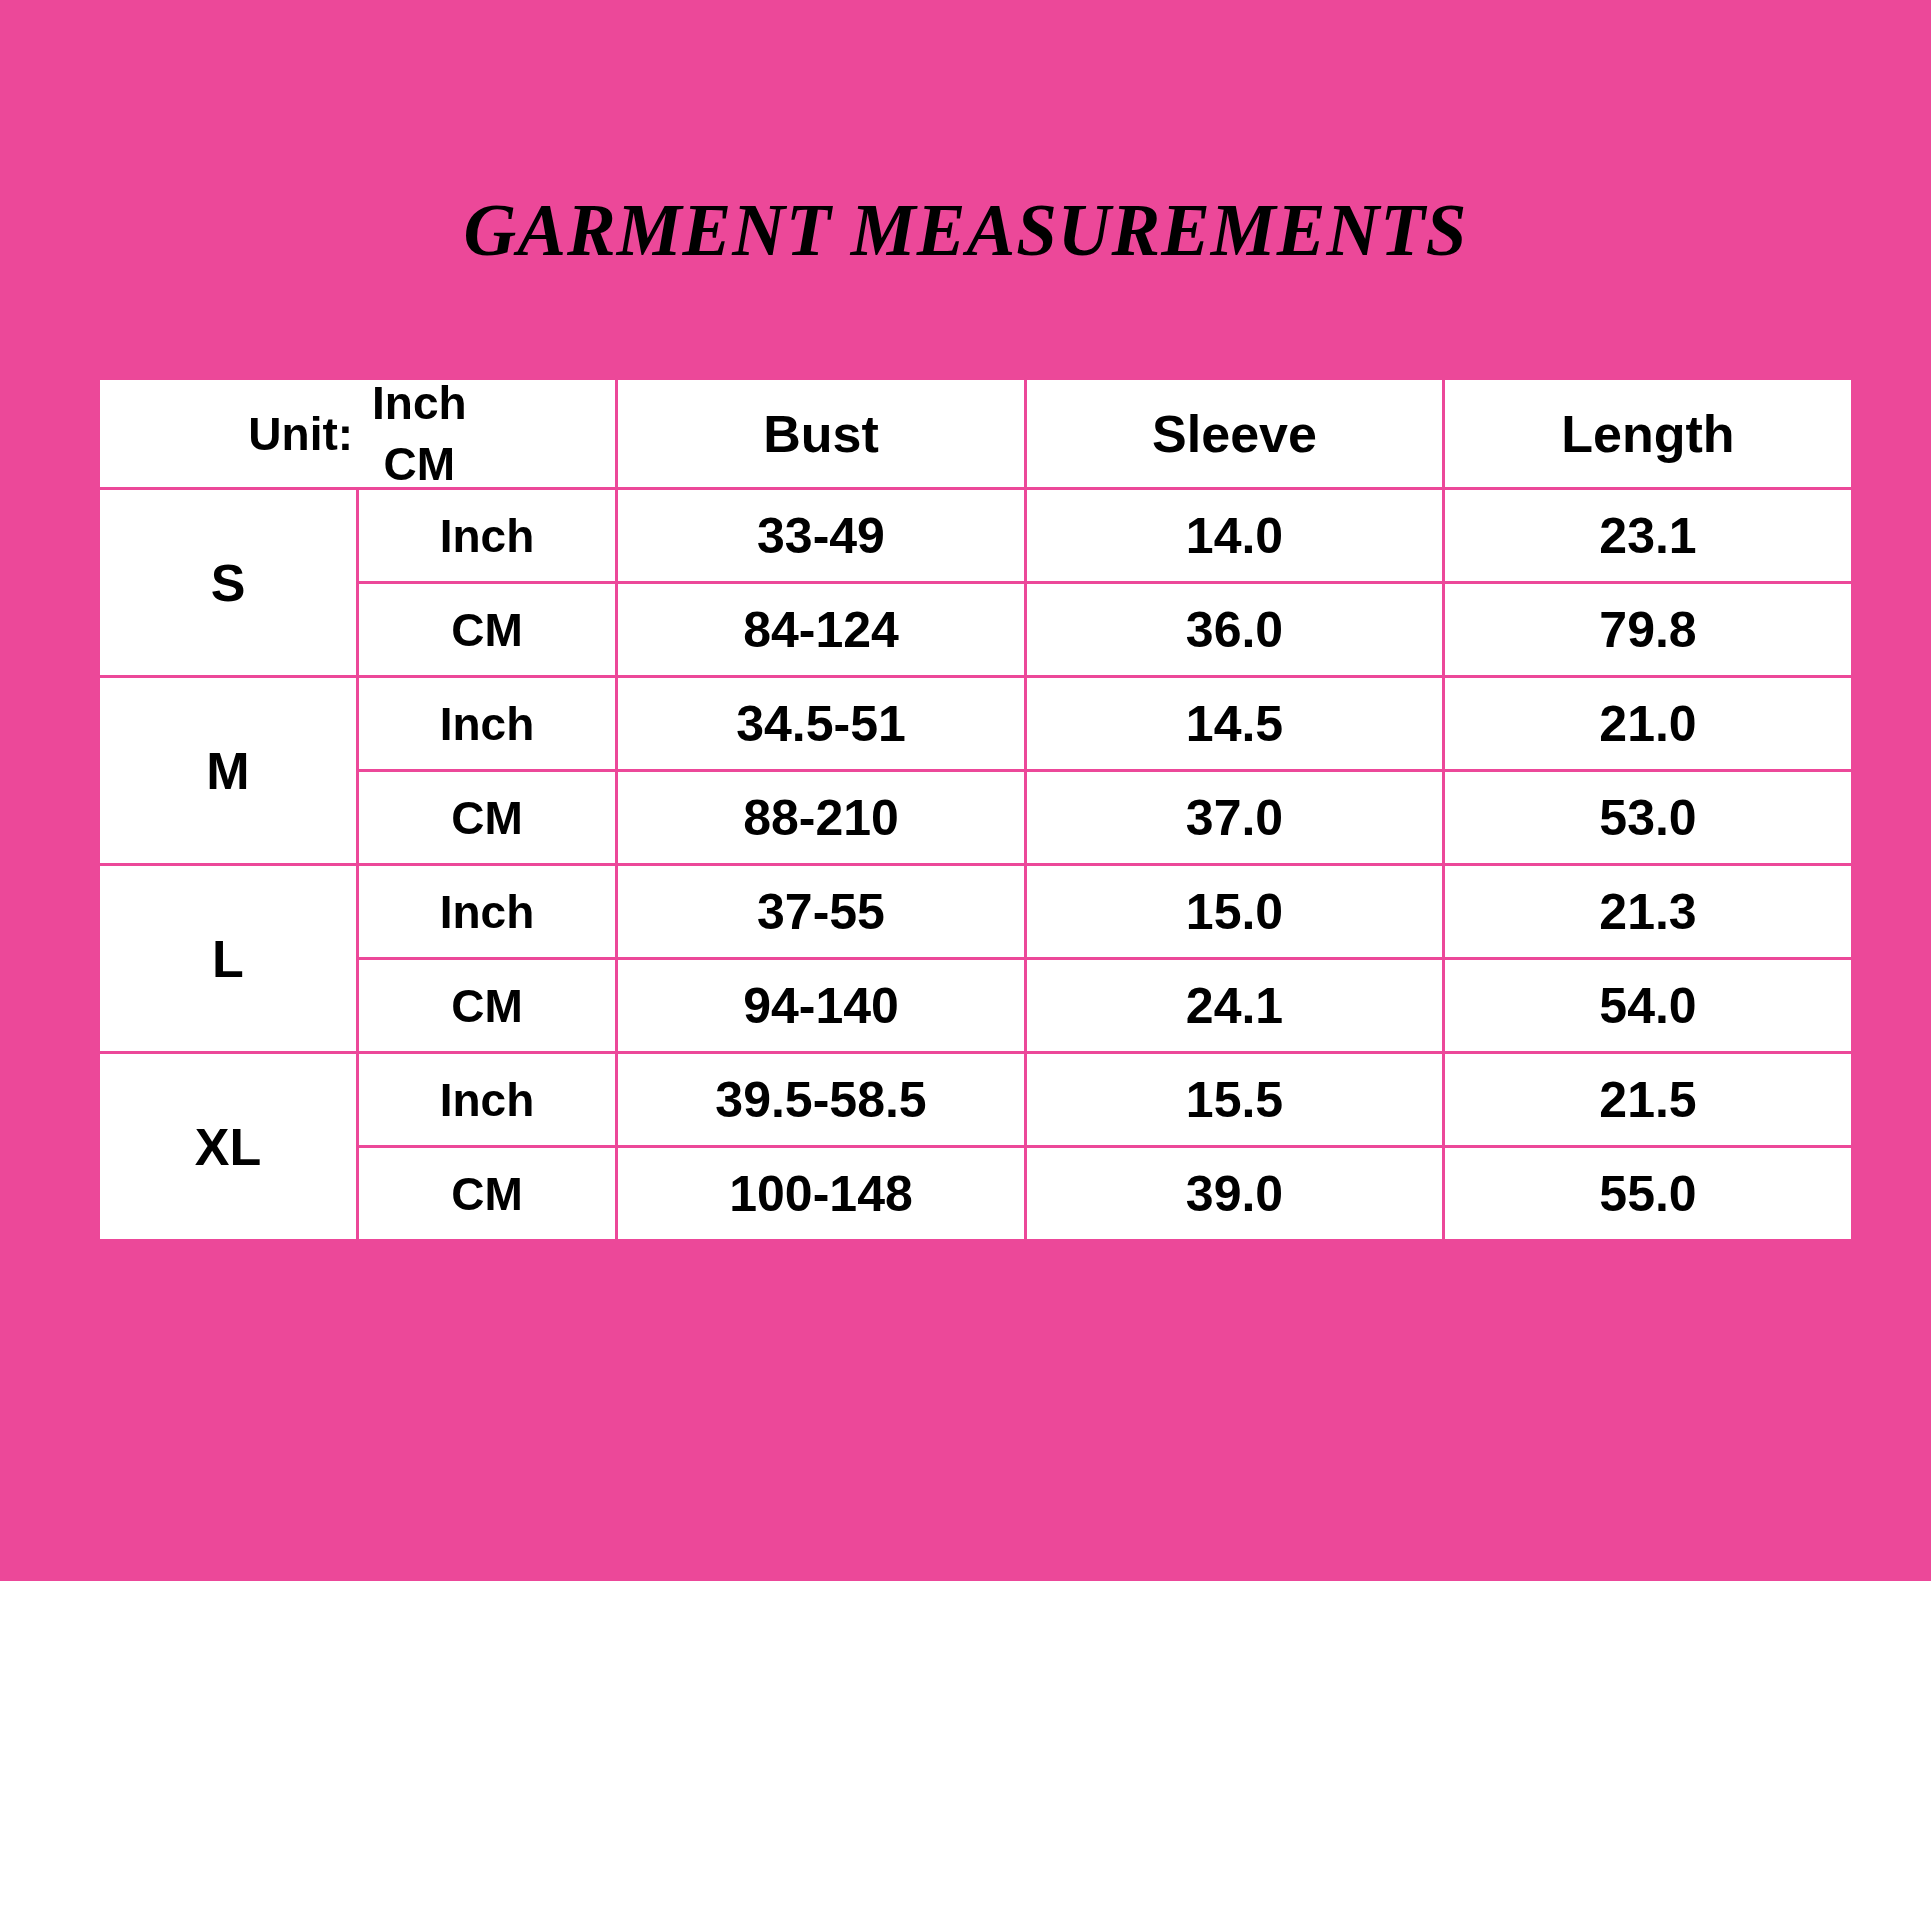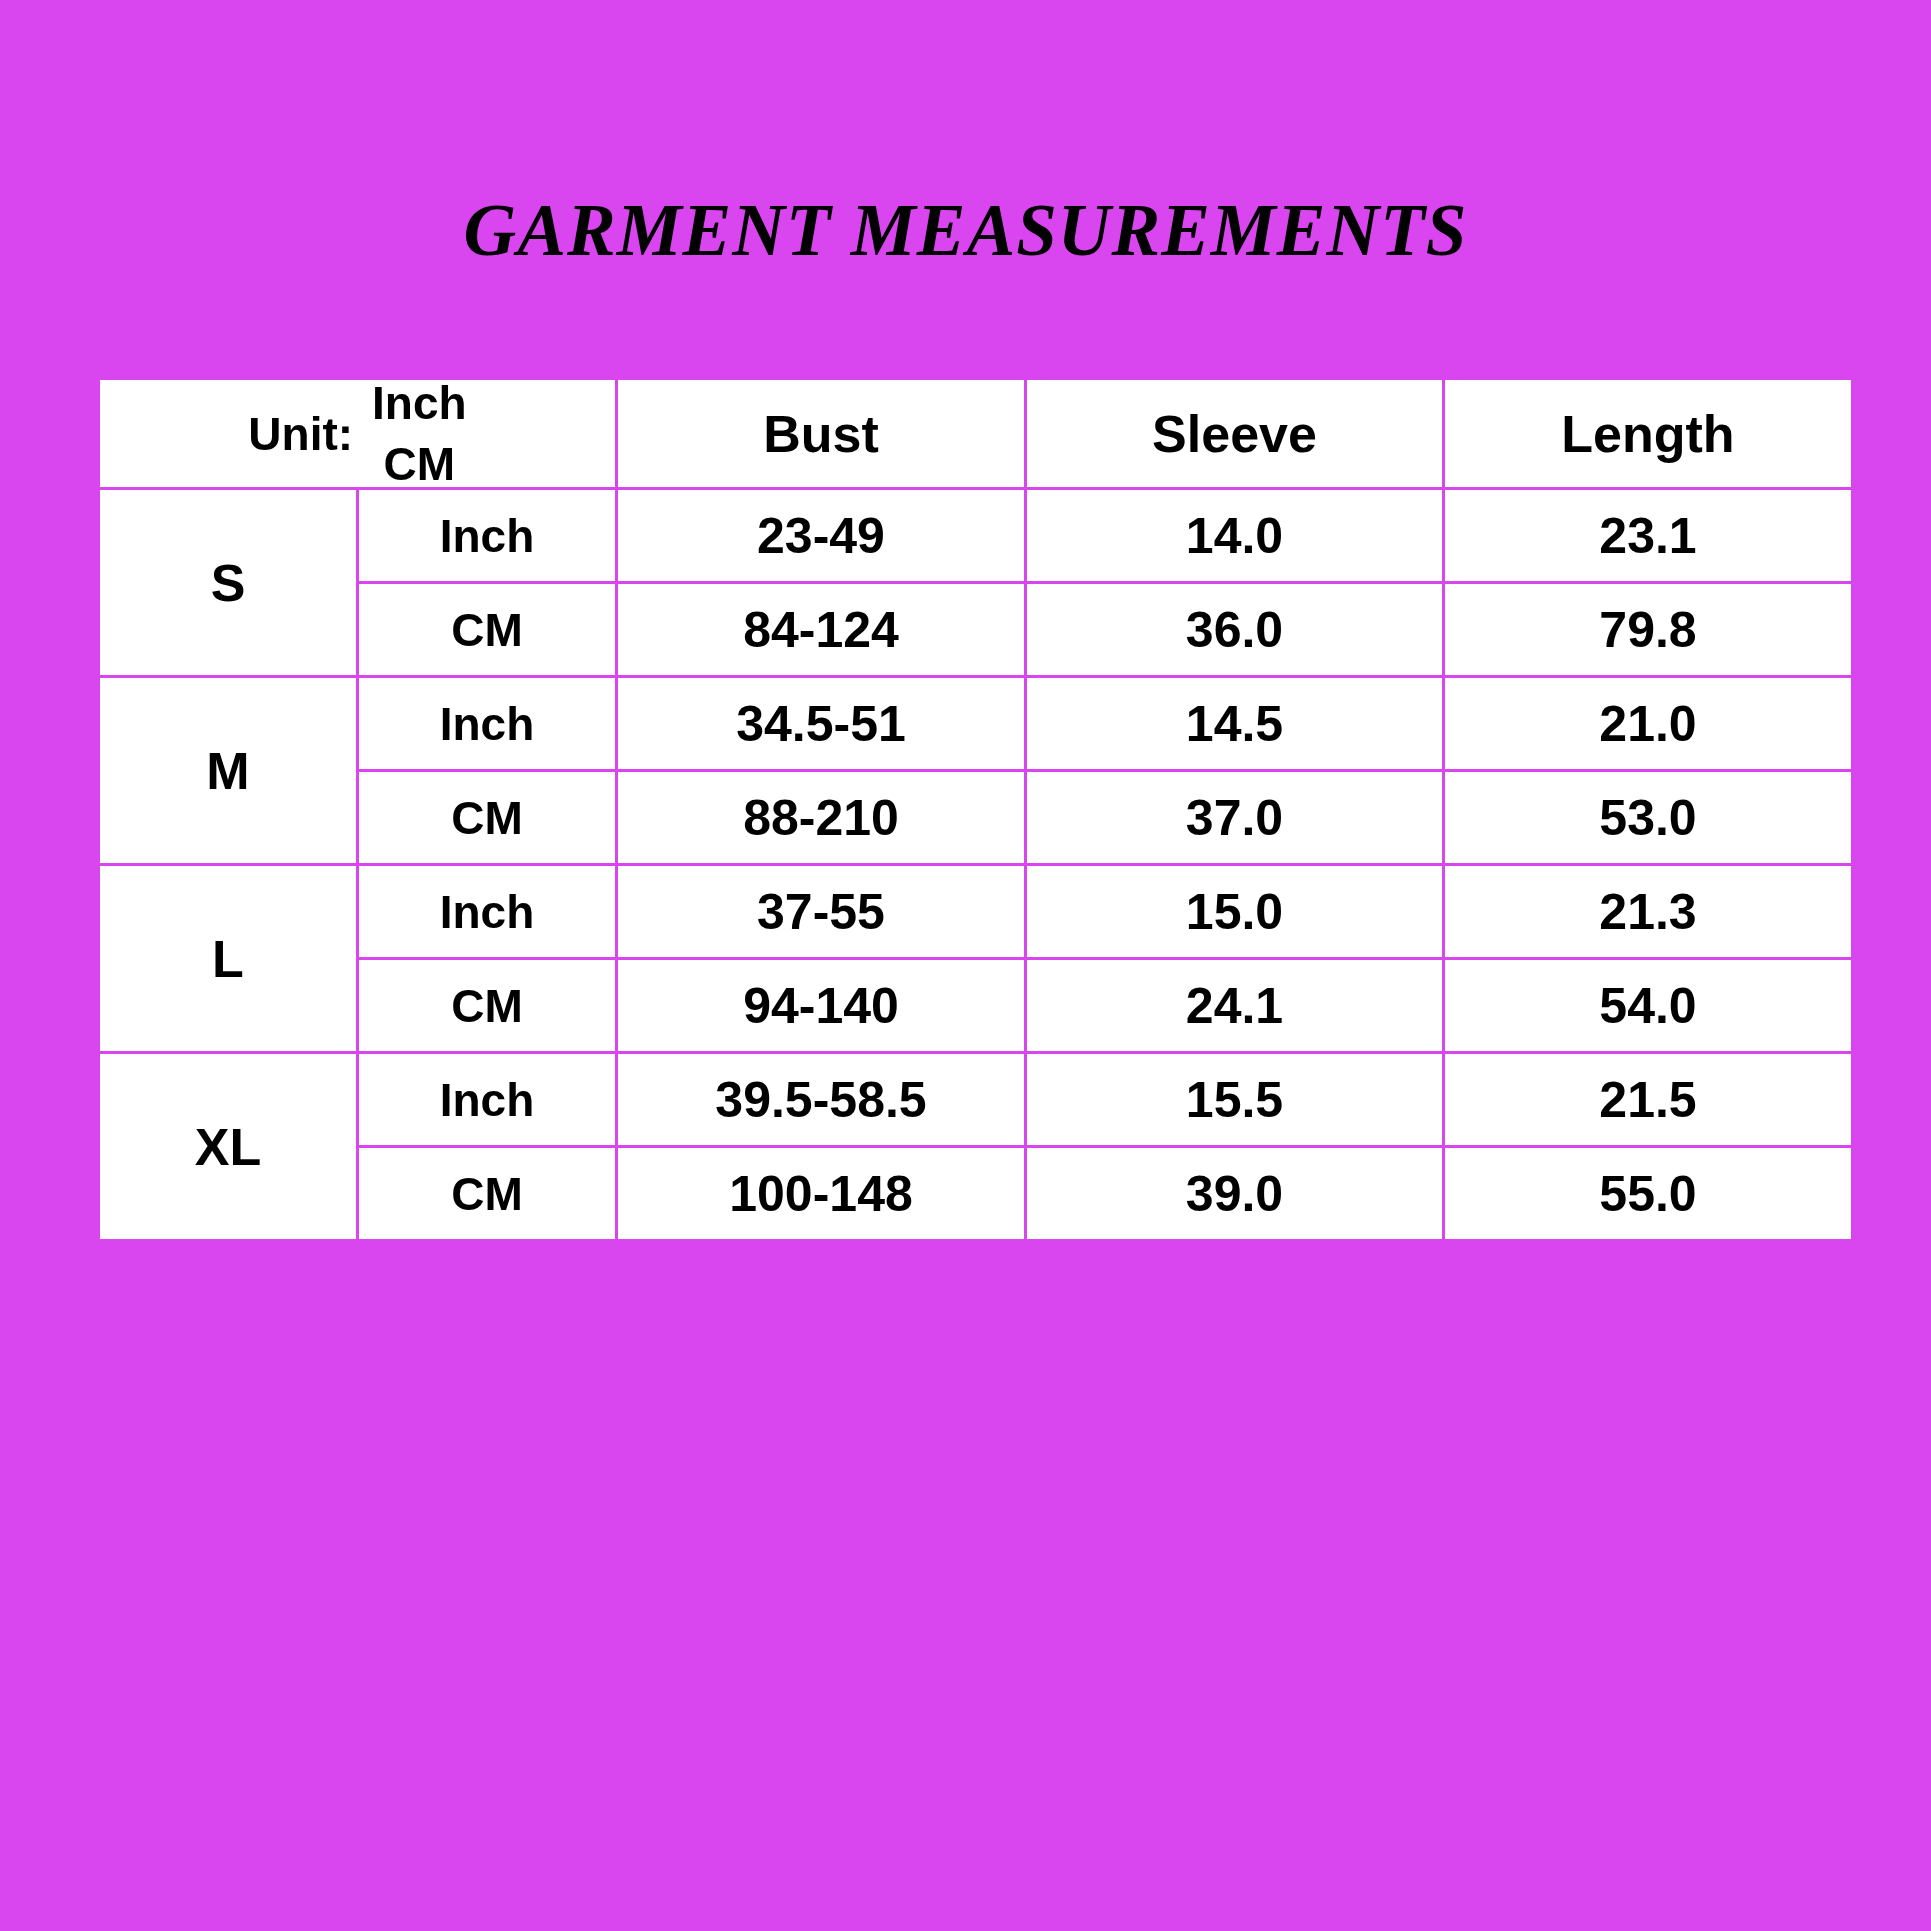--- a/index.html
+++ b/index.html
@@ -9,22 +9,22 @@
   }
   body {
     width: 1931px;
     height: 1931px;
     font-family: "Liberation Sans", sans-serif;
     -webkit-font-smoothing: antialiased;
   }
   .page {
     position: relative;
     width: 1931px;
-    height: 1931px;
-    background: #d946ef;
+    height: 1581px;
+    background: #ec4899;
     box-sizing: border-box;
     text-decoration: underline;
   }
   .title {
     position: absolute;
     top: 189px;
     left: 0;
     width: 1931px;
     text-align: center;
     font-family: "Liberation Serif", serif;
@@ -148,21 +148,21 @@
           </div>
         </td>
         <td class="blk colw-bust">Bust</td>
         <td class="blk colw-sleeve">Sleeve</td>
         <td class="blk colw-length">Length</td>
       </tr>
 
       <tr>
         <td class="blk size-cell" rowspan="2">S</td>
         <td class="blk unitcol">Inch</td>
-        <td class="val">23-49</td>
+        <td class="val">33-49</td>
         <td class="val">14.0</td>
         <td class="val">23.1</td>
       </tr>
       <tr>
         <td class="blk unitcol">CM</td>
         <td class="val">84-124</td>
         <td class="val">36.0</td>
         <td class="val">79.8</td>
       </tr>
 

